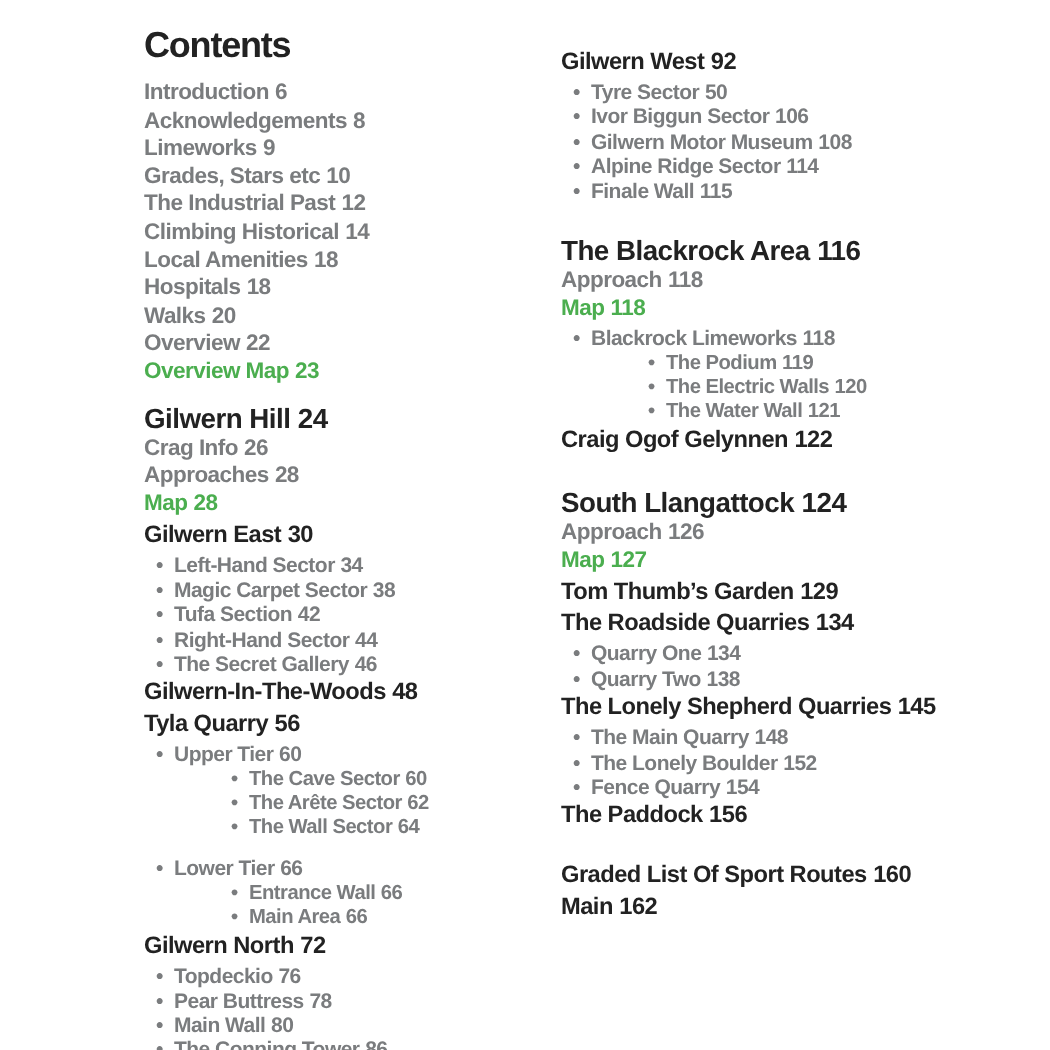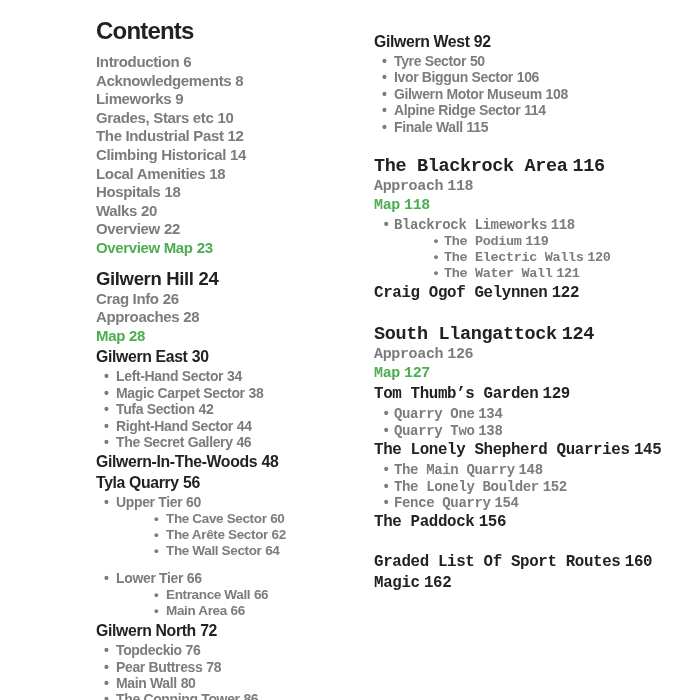--- a/index.html
+++ b/index.html
@@ -21,21 +21,21 @@
     inset: 0;
   }
   .col {
     position: absolute;
     top: 0;
   }
   .col-left  { left: 96px;  top: 18px;  }
   .col-right { left: 374px; top: 30px; }
 
   .col-left  .section + .section { margin-top: 10px; }
-  .col-right .section + .section { margin-top: 21px; font-family: Liberation Mono, monospace; }
+  .col-right .section + .section { margin-top: 21px; }
 
   .row {
     white-space: nowrap;
     font-weight: 700;
     color: var(--gray, #7a7c7e);
   }
   .row.title {
     font-size: 24px;
     line-height: 26px;
     letter-spacing: -0.8px;
@@ -141,26 +141,27 @@
         <div class="row b2"><span class="bullet">•</span><span class="lbl">The Podium</span><span class="pg">119</span></div>
         <div class="row b2"><span class="bullet">•</span><span class="lbl">The Electric Walls</span><span class="pg">120</span></div>
         <div class="row b2"><span class="bullet">•</span><span class="lbl">The Water Wall</span><span class="pg">121</span></div>
         <div class="row h2"><span class="lbl">Craig Ogof Gelynnen</span><span class="pg">122</span></div>
       </div>
       <div class="section">
         <div class="row h1"><span class="lbl">South Llangattock</span><span class="pg">124</span></div>
         <div class="row entry"><span class="lbl">Approach</span><span class="pg">126</span></div>
         <div class="row map"><span class="lbl">Map</span><span class="pg">127</span></div>
         <div class="row h2"><span class="lbl">Tom Thumb’s Garden</span><span class="pg">129</span></div>
+        <div class="row h2"><span class="lbl">The Roadside Quarries</span><span class="pg">134</span></div>
         <div class="row b1"><span class="bullet">•</span><span class="lbl">Quarry One</span><span class="pg">134</span></div>
         <div class="row b1"><span class="bullet">•</span><span class="lbl">Quarry Two</span><span class="pg">138</span></div>
         <div class="row h2"><span class="lbl">The Lonely Shepherd Quarries</span><span class="pg">145</span></div>
         <div class="row b1"><span class="bullet">•</span><span class="lbl">The Main Quarry</span><span class="pg">148</span></div>
         <div class="row b1"><span class="bullet">•</span><span class="lbl">The Lonely Boulder</span><span class="pg">152</span></div>
         <div class="row b1"><span class="bullet">•</span><span class="lbl">Fence Quarry</span><span class="pg">154</span></div>
         <div class="row h2"><span class="lbl">The Paddock</span><span class="pg">156</span></div>
       </div>
       <div class="section">
         <div class="row h2"><span class="lbl">Graded List Of Sport Routes</span><span class="pg">160</span></div>
-        <div class="row h2"><span class="lbl">Magic</span><span class="pg">162</span></div>
+        <div class="row h2"><span class="lbl">Main</span><span class="pg">162</span></div>
       </div>
     </div>
 </main>
 
 </body></html>

